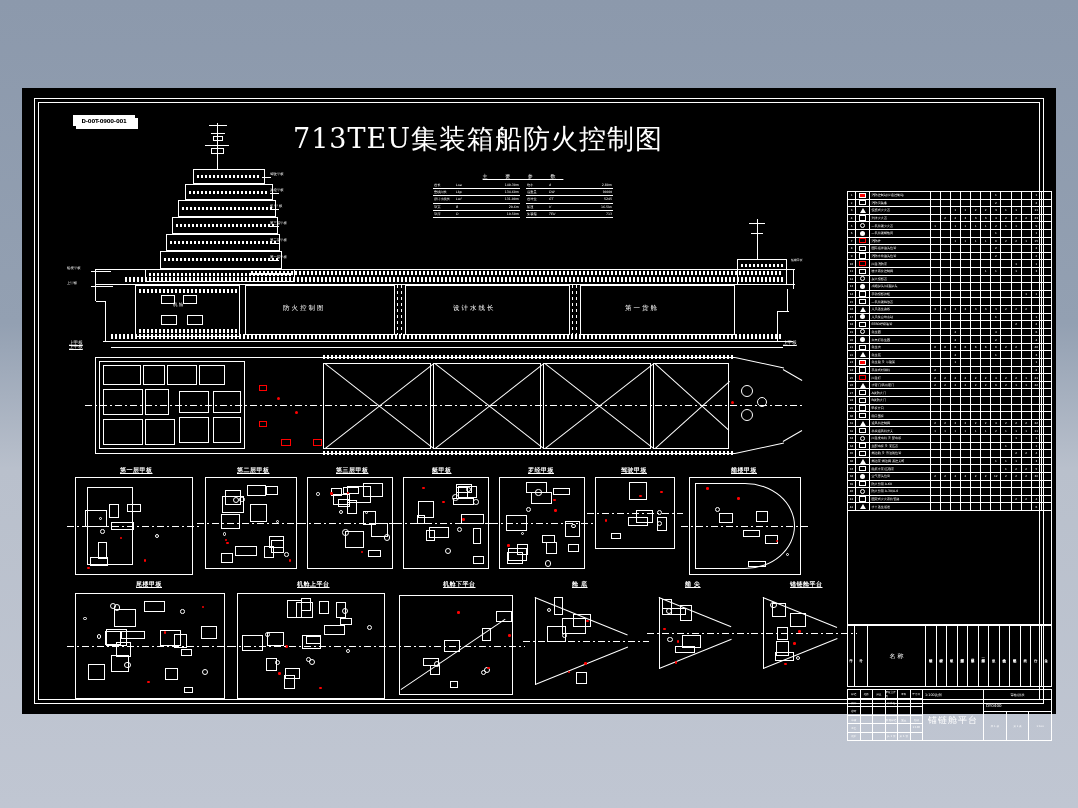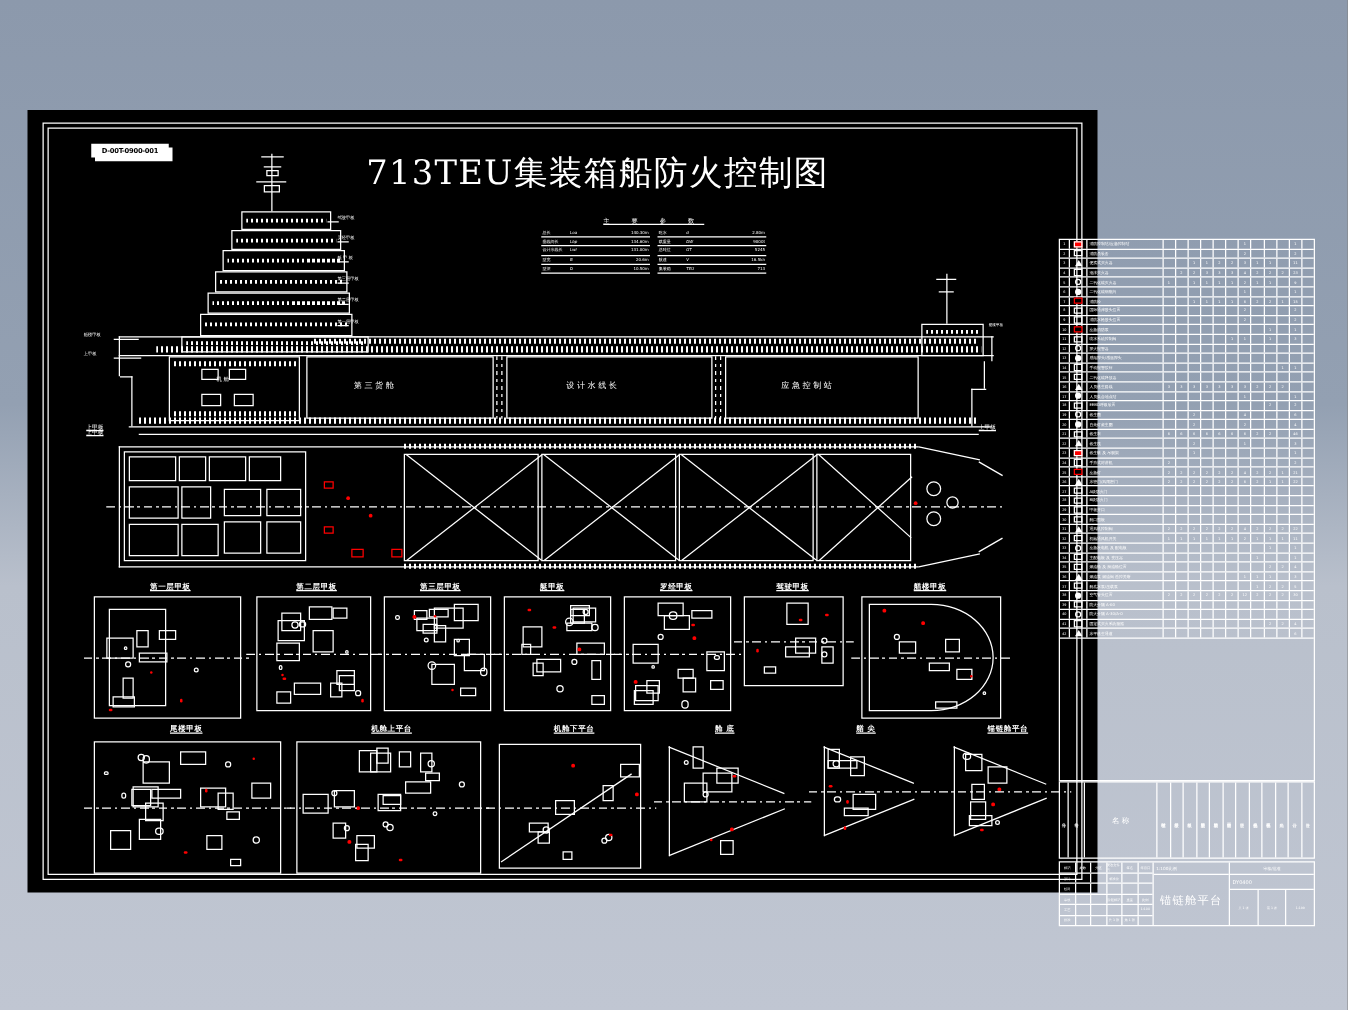--- a/index.html
+++ b/index.html
@@ -5,21 +5,21 @@
   html,body{margin:0;padding:0;}
   body{
     width:1078px;height:808px;overflow:hidden;
     background:linear-gradient(180deg,#8c99ac 0%,#93a0b2 40%,#b9c0cc 58%,#c0c6d2 100%);
     font-family:"DejaVu Sans","Liberation Sans",sans-serif;
   }
   #canvas{position:absolute;left:0;top:0;width:1078px;height:808px;}
 
   
   .sheet{
-    position:absolute;left:22px;top:88px;width:856px;height:626px;
+    position:absolute;left:22px;top:88px;width:1034px;height:626px;
     background:#000;
   }
   .sheet-border{
     position:absolute;left:12px;top:10px;right:12px;bottom:10px;
     border:1.5px solid #fff;
   }
   .sheet-border2{
     position:absolute;left:3px;top:3px;right:3px;bottom:3px;
     border:0.8px solid #fff;
   }
@@ -265,23 +265,23 @@
 
         <div class="wl" style="left:728px;top:150px;width:1.2px;height:20px;"></div>
         <div class="wl" style="left:722px;top:170px;width:1.2px;height:22px;"></div>
         <div class="wl" style="left:712px;top:192px;width:12px;height:1.2px;"></div>
         <div class="wl" style="left:712px;top:192px;width:1.2px;height:30px;"></div>
 
         <div class="box" style="left:180px;top:166px;width:150px;height:50px;"></div>
         <div class="box" style="left:340px;top:166px;width:165px;height:50px;"></div>
         <div class="box" style="left:515px;top:166px;width:155px;height:50px;"></div>
 
-        <div class="t t-hold" style="left:218px;top:186px;">第三货舱</div>
+        <div class="t t-hold" style="left:218px;top:186px;">防火控制图</div>
         <div class="t t-hold" style="left:388px;top:186px;">设计水线长</div>
-        <div class="t t-hold" style="left:560px;top:186px;">应急控制站</div>
+        <div class="t t-hold" style="left:560px;top:186px;">第一货舱</div>
 
         <div class="dash-v" style="left:332px;top:166px;height:50px;"></div>
         <div class="dash-v" style="left:336px;top:166px;height:50px;"></div>
         <div class="dash-v" style="left:507px;top:166px;height:50px;"></div>
         <div class="dash-v" style="left:511px;top:166px;height:50px;"></div>
 
         <div class="box" style="left:70px;top:166px;width:105px;height:52px;"></div>
         <div class="t t-sm" style="left:108px;top:184px;">机 舱</div>
         <div class="hatch" style="left:74px;top:170px;width:98px;height:4px;"></div>
         <div class="hatch" style="left:74px;top:210px;width:98px;height:4px;"></div>

